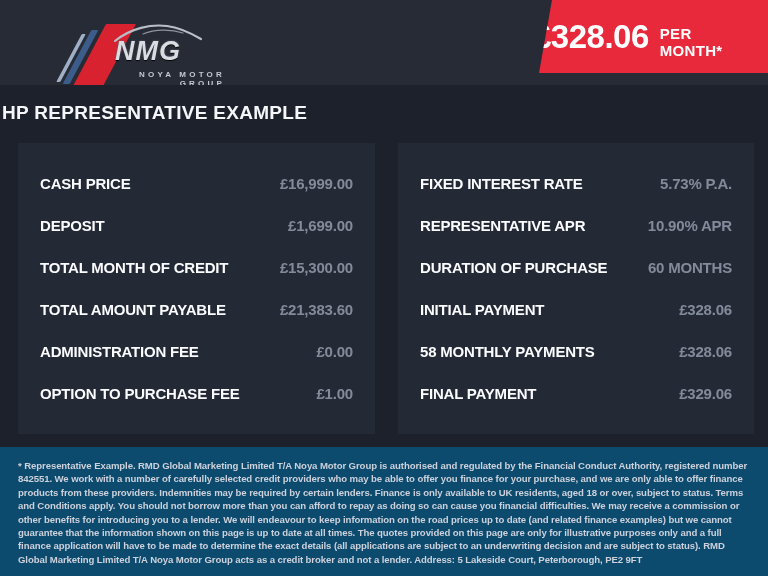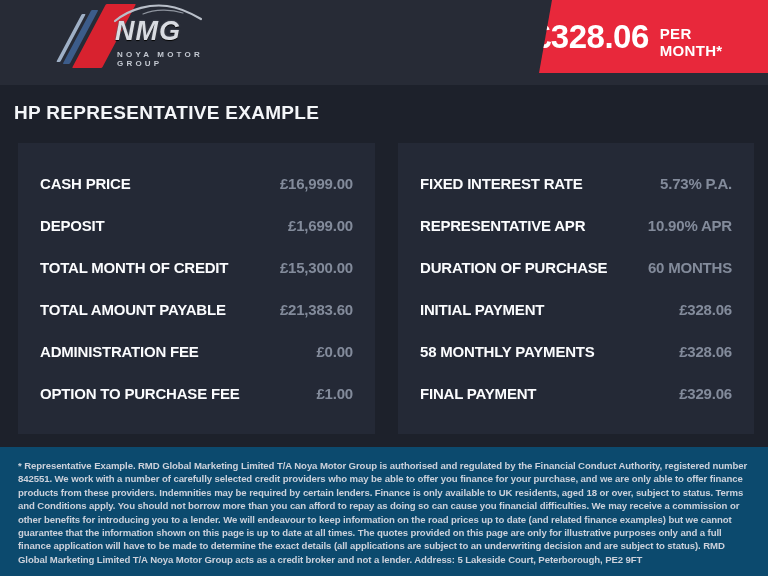--- a/index.html
+++ b/index.html
@@ -6,48 +6,48 @@
   .page{
     position:relative;width:768px;height:576px;overflow:hidden;
     font-family:"Liberation Sans",sans-serif;
     background:#1d212b;
   }
   
   .header{
     position:absolute;top:0;left:0;width:768px;height:85px;
     background:#272b36;
   }
-  .logo{position:absolute;left:55px;top:0;width:170px;height:68px;}
+  .logo{position:absolute;left:55px;top:20px;width:170px;height:68px;}
   .stripe{position:absolute;transform:skewX(-28deg);border-radius:1px;}
   .stripe.silver{left:14px;top:14px;width:4px;height:48px;background:#9fb0c6;}
   .stripe.navy{left:22px;top:10px;width:7px;height:54px;background:#3c5req;background:#3c5c8a;}
   .stripe.red{left:34px;top:4px;width:30px;height:64px;background:#d8222f;}
   .car-line{position:absolute;left:58px;top:2px;width:92px;height:22px;}
   .logo-initials{
     position:absolute;left:60px;top:16px;
     font-size:27px;font-weight:bold;font-style:italic;letter-spacing:1px;
     color:#d9dce2;text-shadow:0 1px 1px #000,0 0 2px #6a6f78;
   }
   .logo-name{
     position:absolute;left:62px;top:50px;
-    font-size:8px;font-weight:bold;letter-spacing:3.2px;color:#c3c8d1;
+    font-size:8px;font-weight:bold;letter-spacing:3.2px;color:#c3c8d1;text-align:right;
   }
   .price-badge{
     position:absolute;top:0;right:0;width:235px;height:73px;
     background:#e8283b;
     clip-path:polygon(19px 0,235px 0,235px 73px,6px 73px);
     display:flex;align-items:center;justify-content:flex-end;
     padding-right:22px;box-sizing:border-box;
   }
   .price-amount{font-size:33px;font-weight:bold;color:#ffffff;letter-spacing:-0.5px;}
   .price-period{font-size:15px;font-weight:bold;color:#ffffff;margin-left:11px;margin-top:10px;letter-spacing:0.3px;}
   
   .main{position:absolute;top:85px;left:0;width:768px;height:362px;background:#1d212b;}
   .page-title{
-    position:absolute;left:14px;top:17px;
+    position:absolute;left:2px;top:17px;
     font-size:19px;font-weight:bold;color:#f4f6f9;letter-spacing:0.3px;
   }
   .panels{position:absolute;left:0;top:58px;width:768px;display:flex;}
   .panel{
     background:#242936;height:291px;box-sizing:border-box;
     padding:19px 22px;display:flex;flex-direction:column;justify-content:space-between;
   }
   .panel.left{margin-left:18px;width:357px;}
   .panel.right{margin-left:23px;width:356px;}
   .frow{display:flex;align-items:center;justify-content:space-between;height:42px;}

